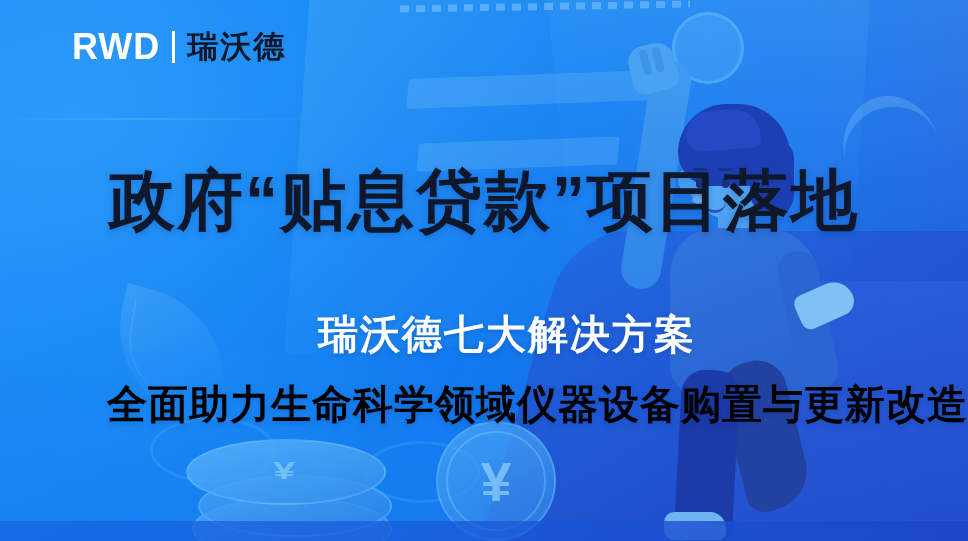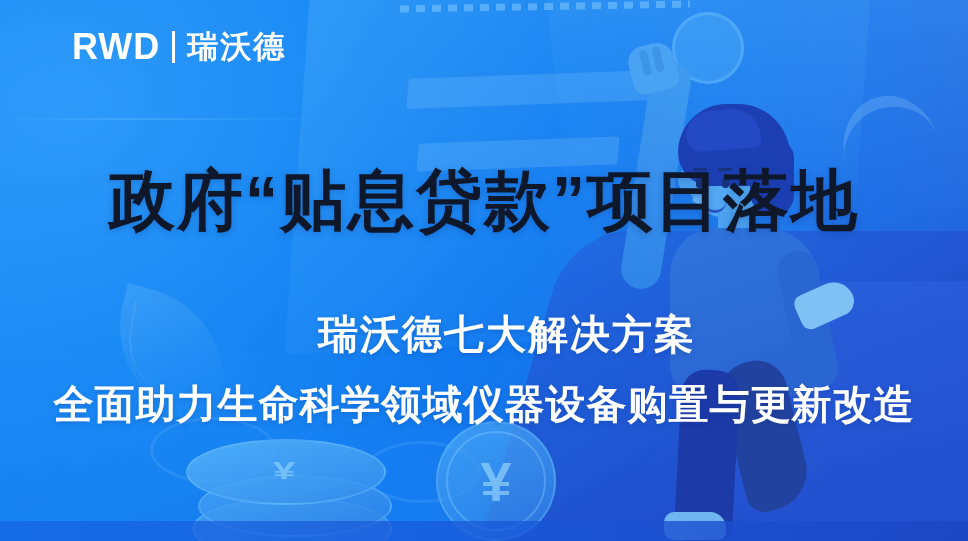--- a/index.html
+++ b/index.html
@@ -375,21 +375,21 @@
     font-size: 36px;
     font-weight: bold;
     letter-spacing: 1px;
   }
   .logo-divider {
     width: 3px; height: 32px;
     background: #ffffff;
     margin: 0 12px;
   }
   .logo-cn {
-    color: #ffffff;
+    color: #0f172a;
     font-size: 31px;
     font-weight: bold;
     letter-spacing: 2px;
   }
 
   
   .headline {
     position: absolute;
     left: 0; right: 0; top: 166px;
     text-align: center;
@@ -409,22 +409,22 @@
     font-size: 40px;
     font-weight: bold;
     letter-spacing: 2px;
     text-shadow: 0 2px 5px rgba(10,50,130,0.25);
     white-space: nowrap;
     margin-left: 34px;
   }
   .sub2 {
     position: absolute;
     left: 0; right: 0; top: 377px;
-    text-align: center;
-    color: #ffffff;
+    text-align: right;
+    color: #000000;
     font-size: 40px;
     font-weight: bold;
     letter-spacing: 1px;
     text-shadow: 0 2px 5px rgba(10,50,130,0.25);
     white-space: nowrap;
   }
 </style>
 </head>
 <body>
 

